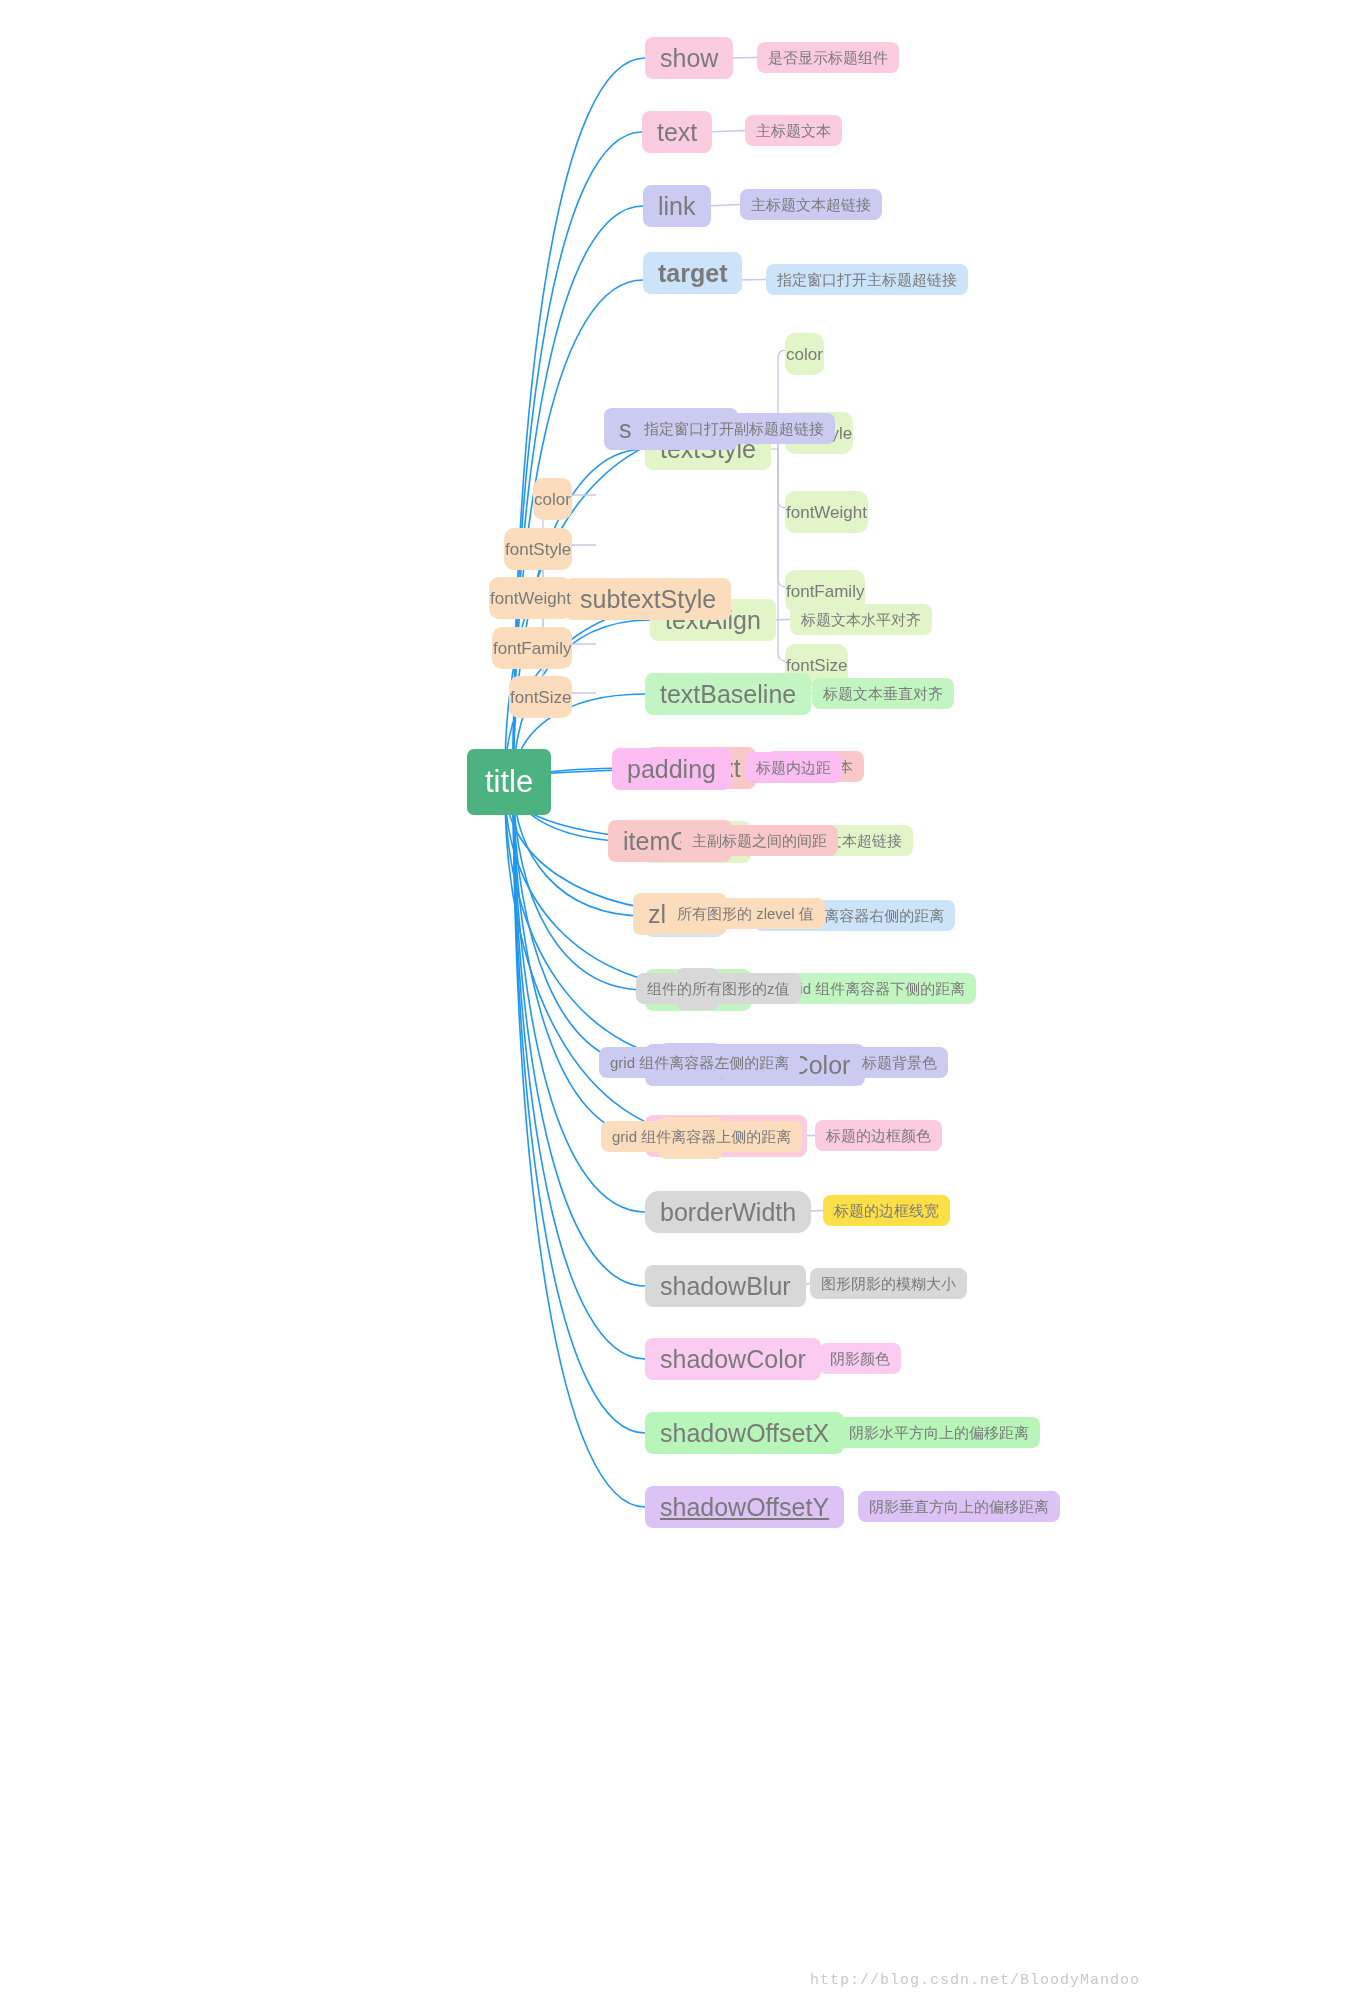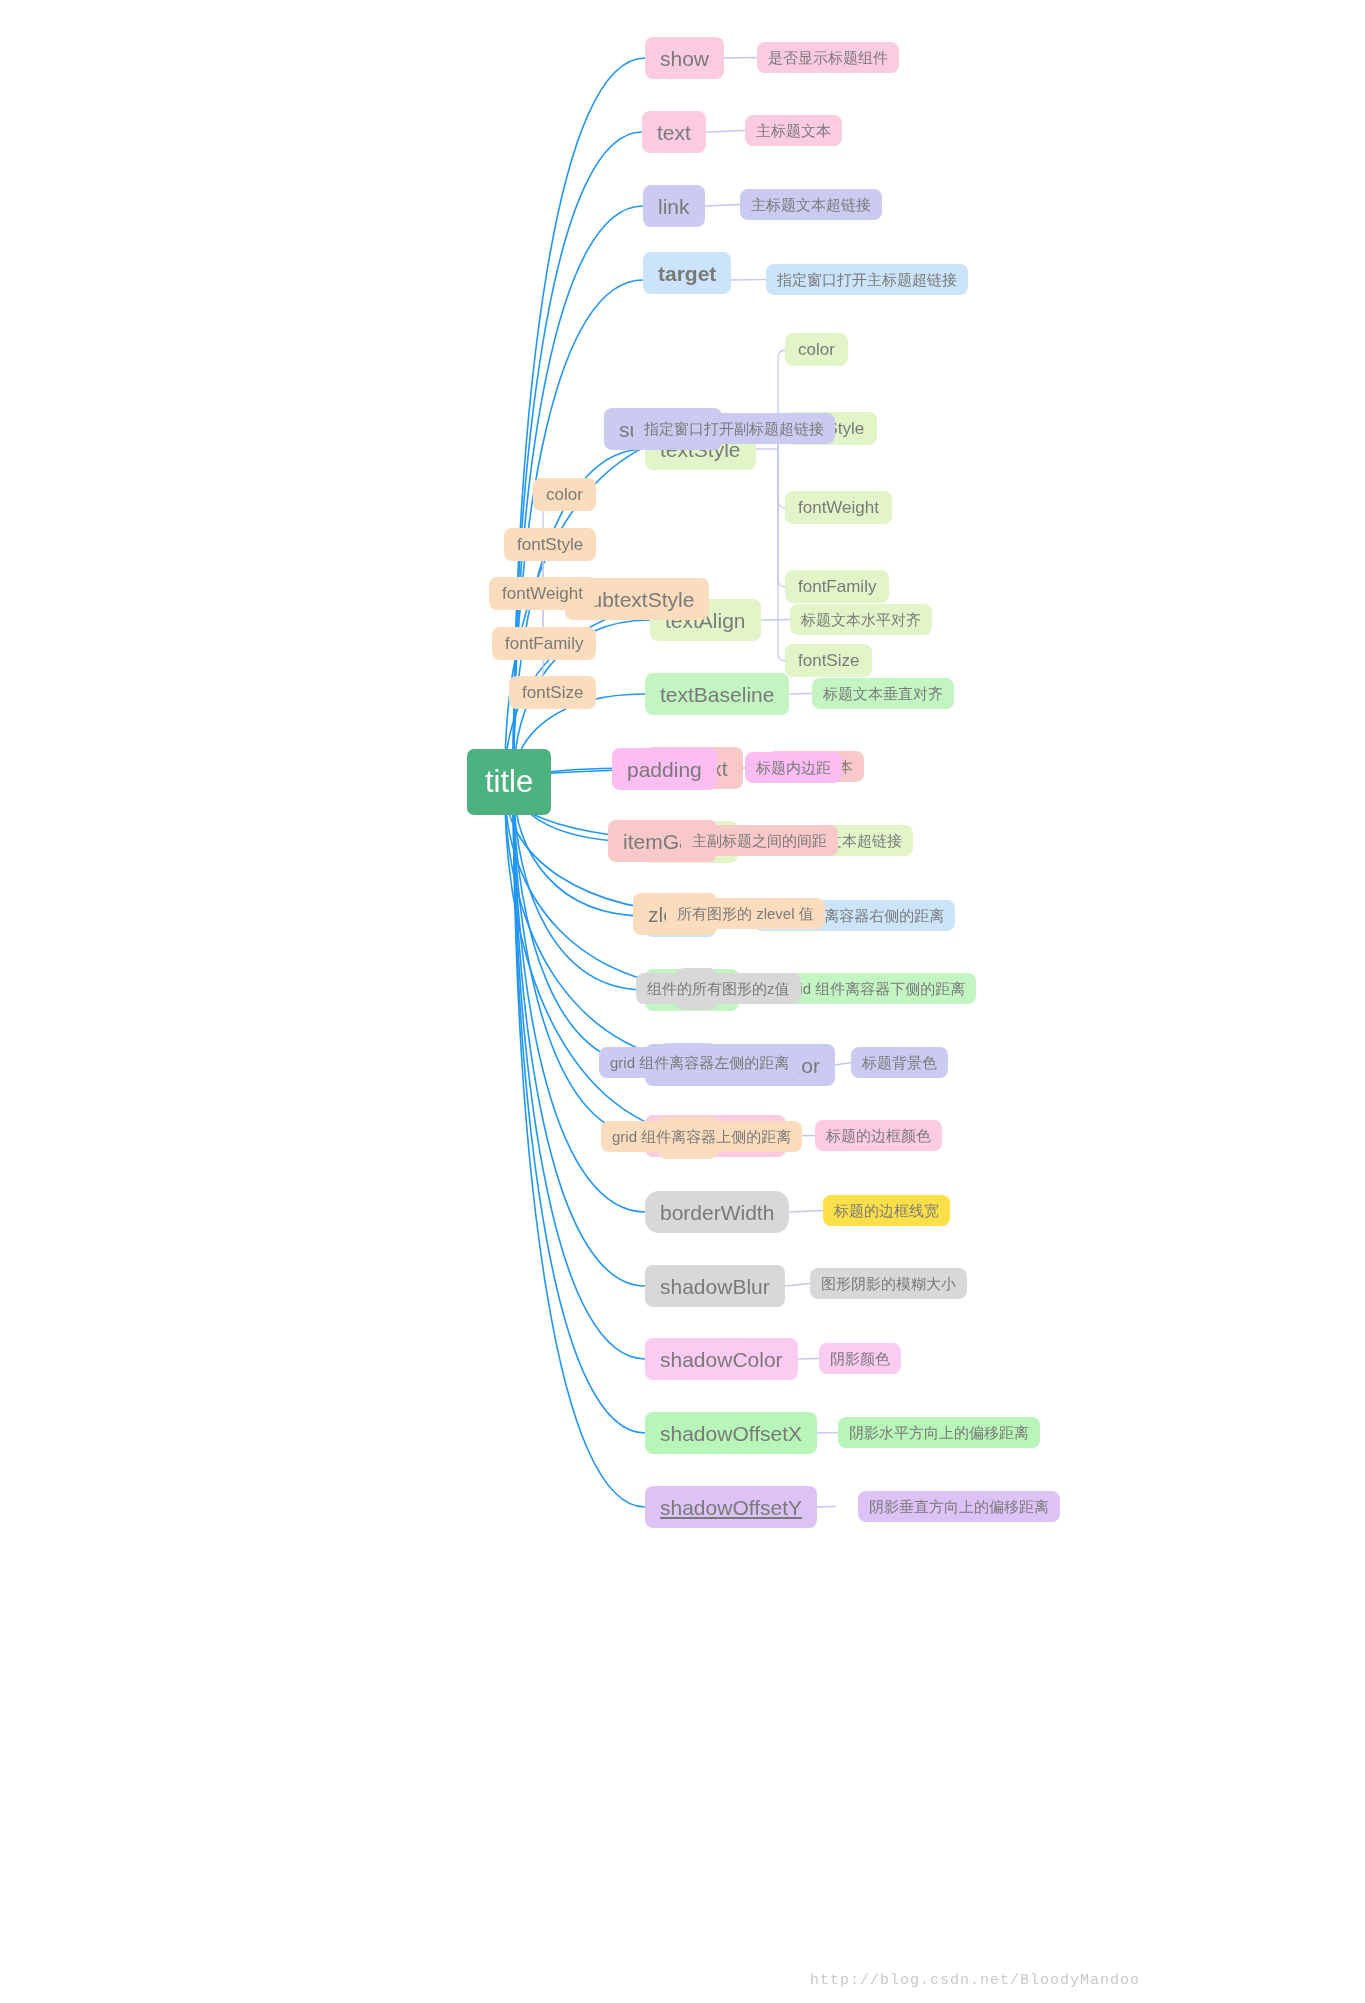--- a/index.html
+++ b/index.html
@@ -18,25 +18,25 @@
     position:absolute;
     border-radius:8px;
     color:#7a7a7a;
     display:flex;
     align-items:center;
     justify-content:center;
     white-space:nowrap;
     line-height:1;
   }
   
-  .lvl1 { font-size:21px; height:42px; padding:0 15px; }
+  .lvl1 { font-size:25px; height:42px; padding:0 15px; }
   
   .desc { font-size:15px; height:31px; padding:0 11px; }
   
-  .lvl2 { font-size:17px; height:33px; padding:0 13px; }
+  .lvl2 { font-size:17px; height:42px; padding:0 1px;border-radius:10px; }
 
   #root {
     position:absolute;
     background:#4cb380;
     color:#ffffff;
     font-size:31px;
     border-radius:7px;
     width:84px; height:66px;
     display:flex; align-items:center; justify-content:center;
     left:467px; top:749px;

